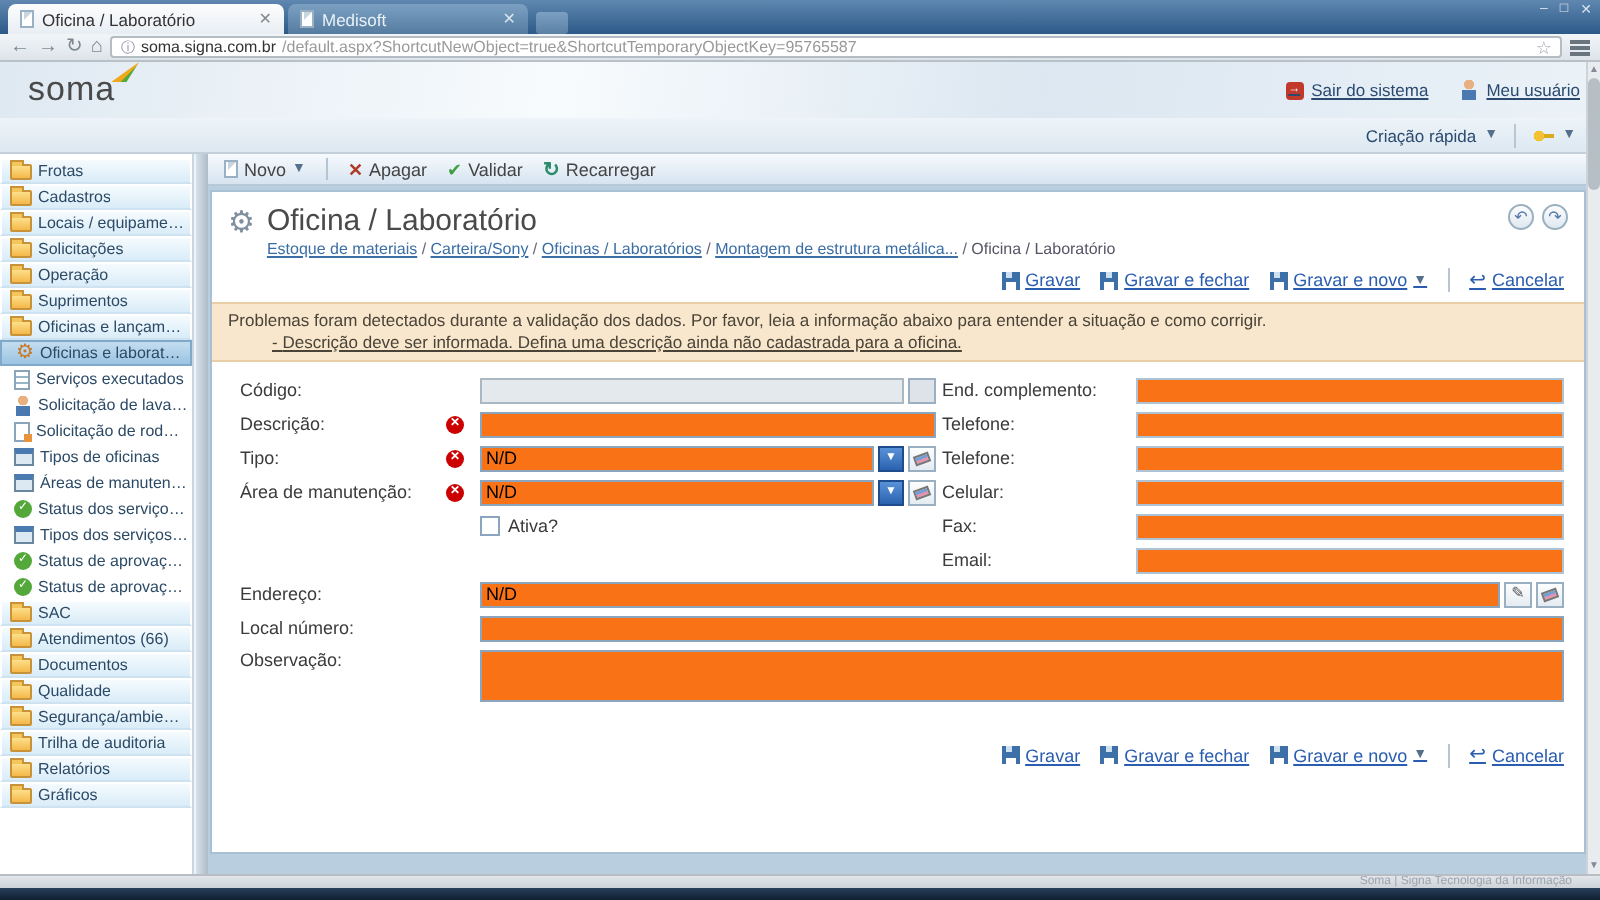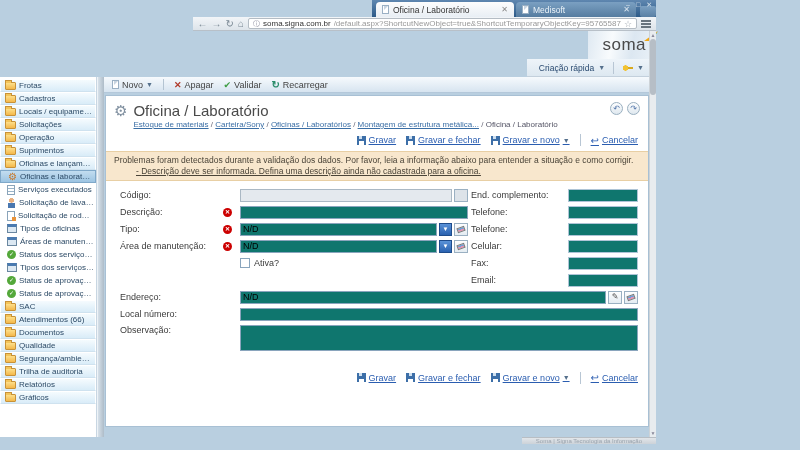--- a/index.html
+++ b/index.html
@@ -1,17 +1,17 @@
 <!DOCTYPE html>
 <html><head>
 <meta charset="utf-8">
 <style>
   * { margin:0; padding:0; box-sizing:border-box; }
   html,body { width:800px; height:450px; overflow:hidden; font-family:"Liberation Sans", sans-serif; background:#b9cfe0; }
-  .screen { position:relative; width:656px; height:450px; display:flex; flex-direction:column;align-items:flex-end; }
+  .screen { position:relative; width:800px; height:450px; display:flex; flex-direction:column; }
 
   
   .titlebar { height:17px; background:linear-gradient(#5f87b0,#2c5a88); display:flex; align-items:flex-end; padding-left:4px; position:relative; }
   .tab { display:flex; align-items:center; gap:4px; height:15px; padding:0 6px; font-size:8.5px; border-radius:4px 4px 0 0; max-width:150px; }
   .tab.active { background:linear-gradient(#fdfdfd,#e8eef4); color:#333; width:138px; }
   .tab.inactive { background:linear-gradient(#7ba0c2,#557c a0); background:linear-gradient(#7ba0c2,#557ca0); color:#eaf2f8; width:120px; margin-left:2px; }
   .tab .ttl { flex:1; white-space:nowrap; overflow:hidden; text-overflow:ellipsis; }
   .tab-close { font-size:8px; color:#888; line-height:8px; }
   .tab.inactive .tab-close { color:#d8e4ee; }
   .newtab { width:16px; height:11px; background:linear-gradient(#7ba0c2,#5a80a4); border-radius:2px; margin-left:4px; }
@@ -89,21 +89,21 @@
   .warnbox { background:#f8e7cd; border-top:1px solid #e8cfa4; border-bottom:1px solid #e8cfa4; margin:2px 0; padding:3px 8px; font-size:8.5px; color:#4a4438; }
   .warn-head { margin-bottom:2px; }
   .warn-item { display:flex; align-items:center; gap:4px; margin-left:8px; line-height:9.5px; }
   .warn-item.sub { margin-left:22px;text-decoration:underline; }
   .warn-item.sub .warn-txt::before { content:"- "; }
   .err-badge { flex:none; width:9px; height:9px; border-radius:50%; background:#c00; color:#fff; font-size:6px; line-height:9px; text-align:center; font-weight:bold; }
 
   
   .form { display:grid; grid-template-columns:100px 14px 228px 94px 1fr; column-gap:3px; row-gap:4px; padding:6px 10px 4px 14px; font-size:9px; color:#3b3b3b; align-items:center; }
   .flabel { white-space:nowrap; overflow:hidden; }
-  .txt { height:13px; border:1px solid #8aa5bd; background:#0f766e; font-size:9px; font-family:"Liberation Sans",sans-serif; padding:0 2px; width:100%; }
+  .txt { height:13px; border:1px solid #8aa5bd; background:#f97316; font-size:9px; font-family:"Liberation Sans",sans-serif; padding:0 2px; width:100%; }
   .txt.lite { border-color:#aec4d6; }
   .txt:disabled { background:#e4e9ee; border-color:#aab8c4; }
   .cmb { display:flex; gap:2px; align-items:center; }
   .cmb .txt { flex:1; }
   .cmb-btn { flex:none; width:13px; height:13px; background:linear-gradient(#5a92d8,#2a62b0); border:1px solid #1e4c8c; color:#fff; font-size:6px; line-height:11px; text-align:center; cursor:pointer; }
   .mini-btn { flex:none; width:14px; height:13px; border:1px solid #9ab0c2; background:linear-gradient(#fdfdfe,#e4ecf2); display:flex; align-items:center; justify-content:center; cursor:pointer; }
   .i-eraser { width:8px; height:5px; transform:rotate(-20deg); background:linear-gradient(#6fa0d8 50%,#e890b0 50%); border:1px solid #777; }
   .i-pencil { font-size:8px; color:#555; line-height:8px; }
   .chkrow { display:flex; align-items:center; gap:4px; }
   .chk { width:10px; height:10px; border:1px solid #8aa5bd; background:#fff; }
@@ -154,20 +154,30 @@
       <span class="omni-path">/default.aspx?ShortcutNewObject=true&amp;ShortcutTemporaryObjectKey=95765587</span>
       <span class="star">☆</span>
     </div>
     <span class="hamb"></span>
   </div>
 
   <div class="appheader">
     <div class="logo">
       <span>soma</span>
       <span class="logo-leaf"></span>
+    </div>
+    <div class="hdr-links">
+      <span class="hdr-link">
+        <span class="i-logout">→</span>
+        <span>Sair do sistema</span>
+      </span>
+      <span class="hdr-link">
+        <span class="i-person"></span>
+        <span>Meu usuário</span>
+      </span>
     </div>
   </div>
   <div class="subheader">
     <span class="hdr-link" style="text-decoration:none">
       <span>Criação rápida</span>
       <span class="caret">▼</span>
     </span>
     <span class="vsep"></span>
     <span class="hdr-link" style="text-decoration:none">
       <span class="i-key"></span>

